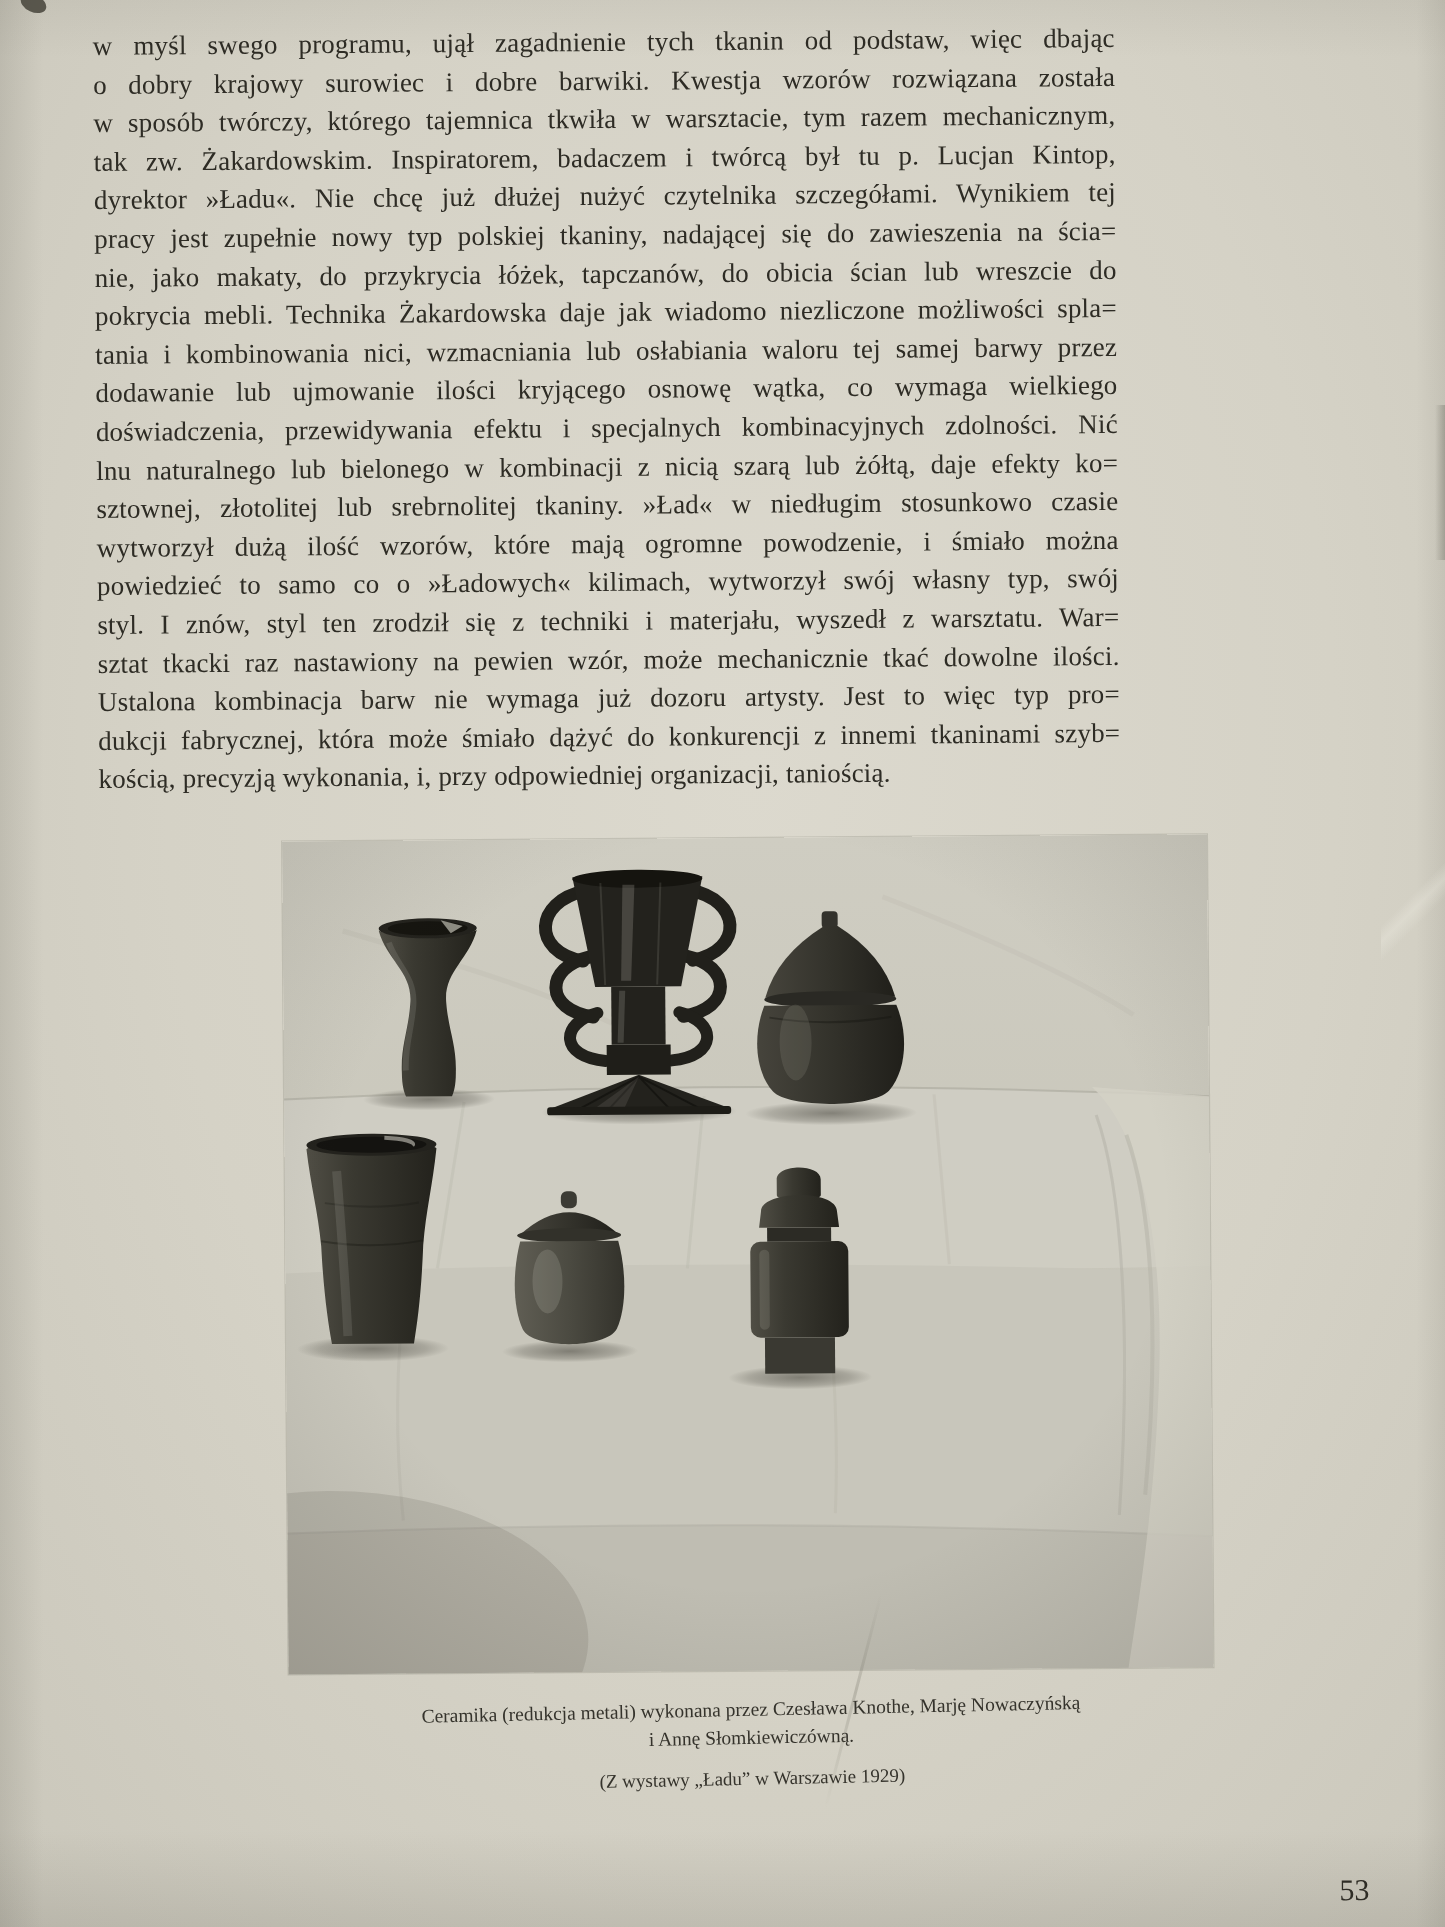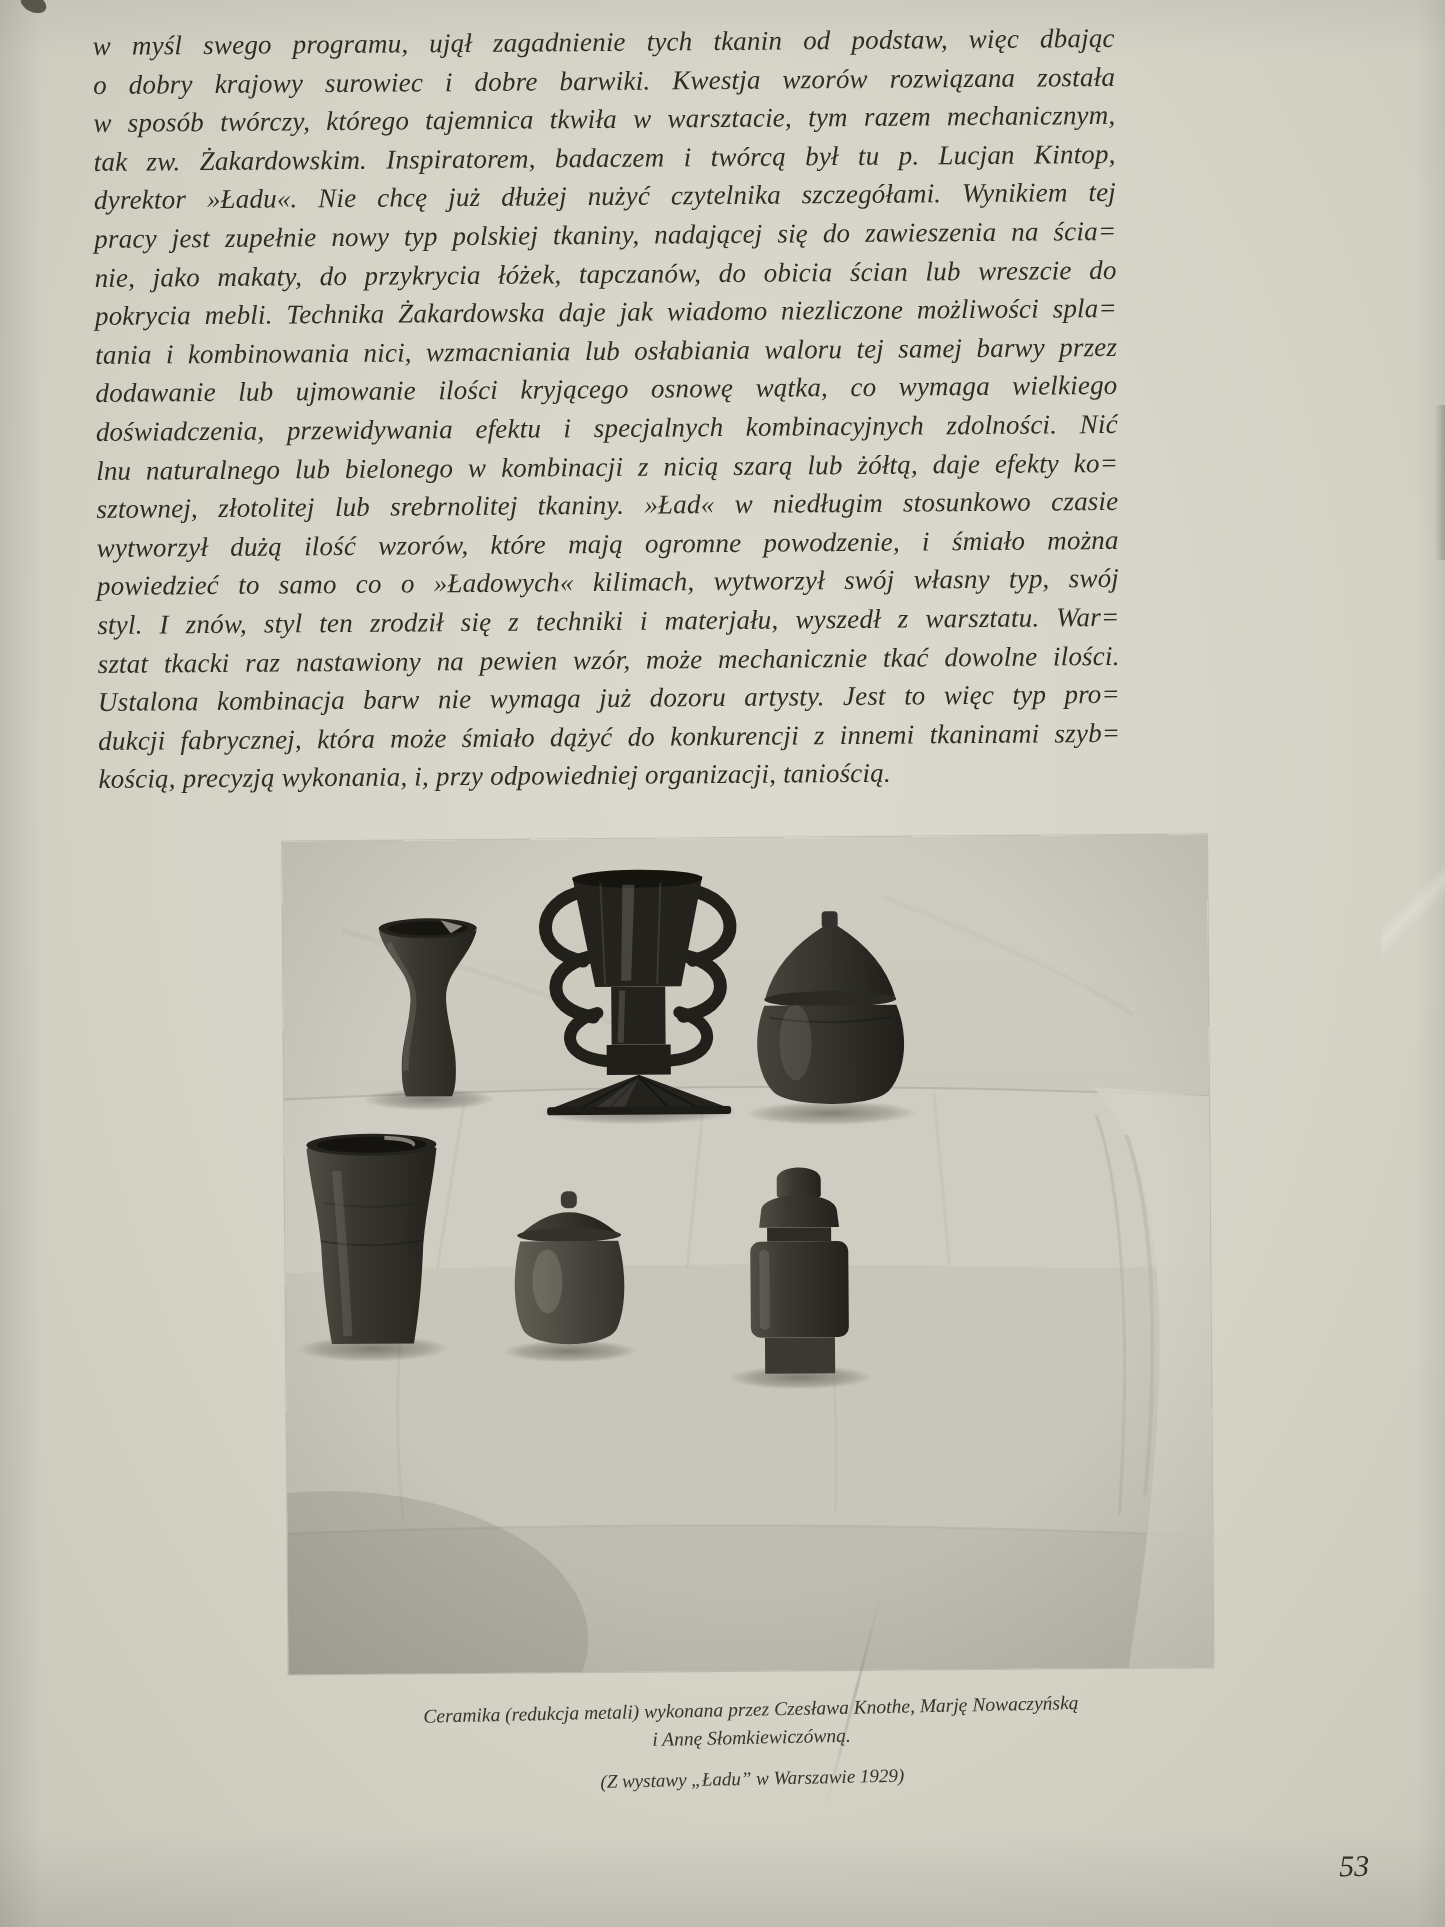--- a/index.html
+++ b/index.html
@@ -8,21 +8,20 @@
     font-family:"Liberation Serif","DejaVu Serif",serif;
   }
   .paper{
     position:absolute;inset:0;
     background:
       linear-gradient(90deg, rgba(82,80,70,.14) 0, rgba(82,80,70,0) 3%),
       linear-gradient(270deg, rgba(82,80,70,.10) 0, rgba(82,80,70,0) 2%),
       linear-gradient(0deg, rgba(82,80,70,.14) 0, rgba(82,80,70,0) 5%),
       linear-gradient(180deg, rgba(82,80,70,.07) 0, rgba(82,80,70,0) 3%),
       radial-gradient(ellipse at 52% 40%, #dcd9ce 0%, #d5d2c6 55%, #cac7bb 100%);
-    font-style: italic;
   }
   .content{position:absolute;inset:0;transform:rotate(-0.45deg);transform-origin:50% 50%;}
   .text-block{
     position:absolute;left:100px;top:22px;width:1022px;
     font-size:27px;line-height:38.6px;color:#2e2c25;
     letter-spacing:.2px;
   }
   .tline{
     text-align:justify;text-align-last:justify;text-justify:inter-word;
     white-space:normal;
@@ -34,21 +33,21 @@
   }
   .photo svg{display:block;width:100%;height:100%;}
   .figcap{
     position:absolute;left:283px;top:1696px;width:925px;
     text-align:center;color:#35332c;
     font-size:19.5px;line-height:28px;
     transform:rotate(-0.75deg);
   }
   .figcap .cap3{margin-top:13px;font-size:19px;}
   .page-number{
-    position:absolute;right:83px;bottom:39px;
+    position:absolute;right:83px;bottom:15px;
     font-size:30px;color:#2e2c25;
   }
   .corner-mark{
     position:absolute;left:20px;top:-5px;width:27px;height:17px;
     background:#45433a;border-radius:50%;transform:rotate(25deg);opacity:.85;
   }
   .edge-shadow-right{
     position:absolute;right:0;top:405px;width:10px;height:155px;
     background:linear-gradient(90deg, rgba(70,68,58,0), rgba(70,68,58,.28));
   }

